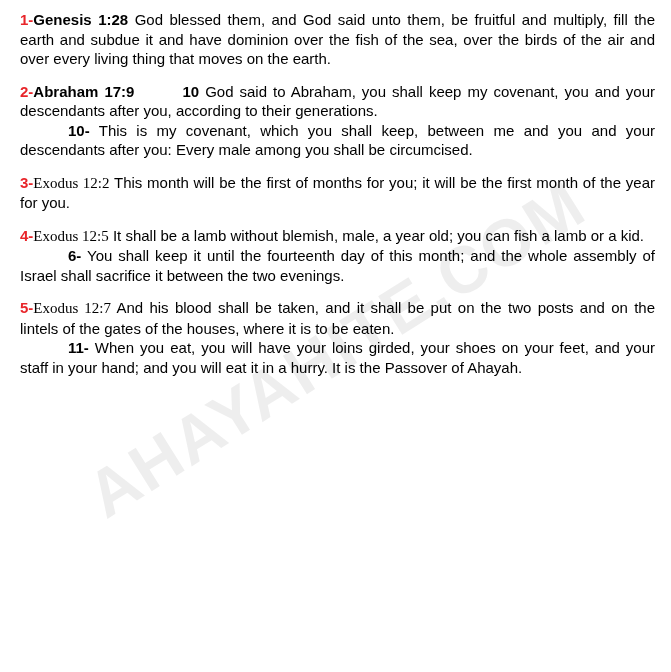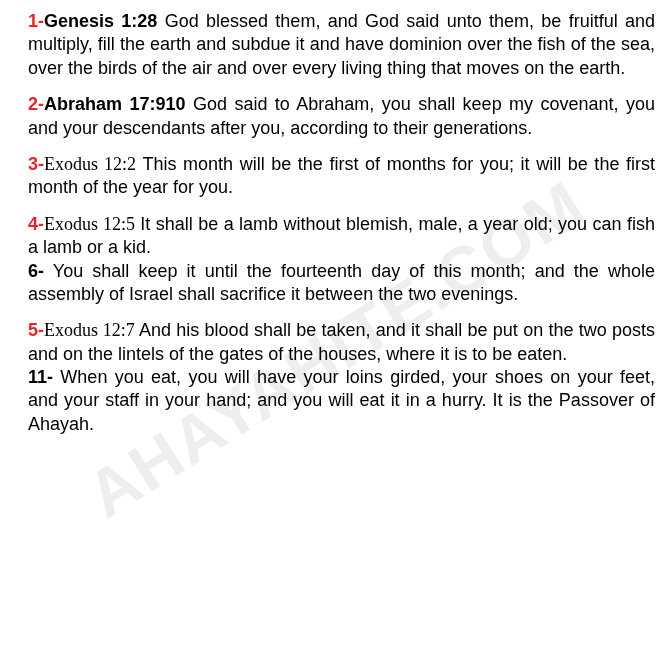--- a/index.html
+++ b/index.html
@@ -33,40 +33,41 @@
     font-weight: bold;
     letter-spacing: 2px;
     color: rgba(120,120,120,0.13);
     white-space: nowrap;
     pointer-events: none;
     z-index: 5;
   }
   .block {
     position: relative;
     z-index: 10;
-    margin: 0 0 13px 12px;
-    font-size: 18px;
+    margin: 0 0 13px 4px;
+    font-size: 15px;
     line-height: 1.30;
     text-align: justify;
     text-justify: inter-word;
   }
   .block:first-child { margin-top: 2px; }
   .num {
     color: #e8252a;
     font-weight: bold;
   }
   .ref {
     font-weight: bold;
   }
   .ref-plain {
     font-weight: normal;
     font-family: Liberation Serif, serif;
   }
   .vnum {
     font-weight: bold;
+    padding-left: 48px;
   }
   p.line {
     margin: 0;
     text-align: justify;
     text-justify: inter-word;
   }
   .last-clip {
     max-height: 34px;
     overflow: hidden;
   }
@@ -76,20 +77,21 @@
 
 <div id="page">
   <div class="watermark">AHAYAHITE.COM</div>
 
   <div class="block">
     <p class="line"><span class="num">1-</span><span class="ref">Genesis 1:28</span><span> God blessed them, and God said unto them, be fruitful and multiply, fill the earth and subdue it and have dominion over the fish of the sea, over the birds of the air and over every living thing that moves on the earth.</span></p>
   </div>
 
   <div class="block">
     <p class="line"><span class="num">2-</span><span class="ref">Abraham 17:9</span><span class="vnum">10</span><span> God said to Abraham, you shall keep my covenant, you and your descendants after you, according to their generations.</span></p>
+    <p class="line"><span class="vnum">10-</span><span> This is my covenant, which you shall keep, between me and you and your descendants after you: Every male among you shall be circumcised.</span></p>
   </div>
 
   <div class="block">
     <p class="line"><span class="num">3-</span><span class="ref-plain">Exodus 12:2</span><span> This month will be the first of months for you; it will be the first month of the year for you.</span></p>
   </div>
 
   <div class="block">
     <p class="line"><span class="num">4-</span><span class="ref-plain">Exodus 12:5</span><span> It shall be a lamb without blemish, male, a year old; you can fish a lamb or a kid.</span></p>
     <p class="line"><span class="vnum">6-</span><span> You shall keep it until the fourteenth day of this month; and the whole assembly of Israel shall sacrifice it between the two evenings.</span></p>
   </div>

